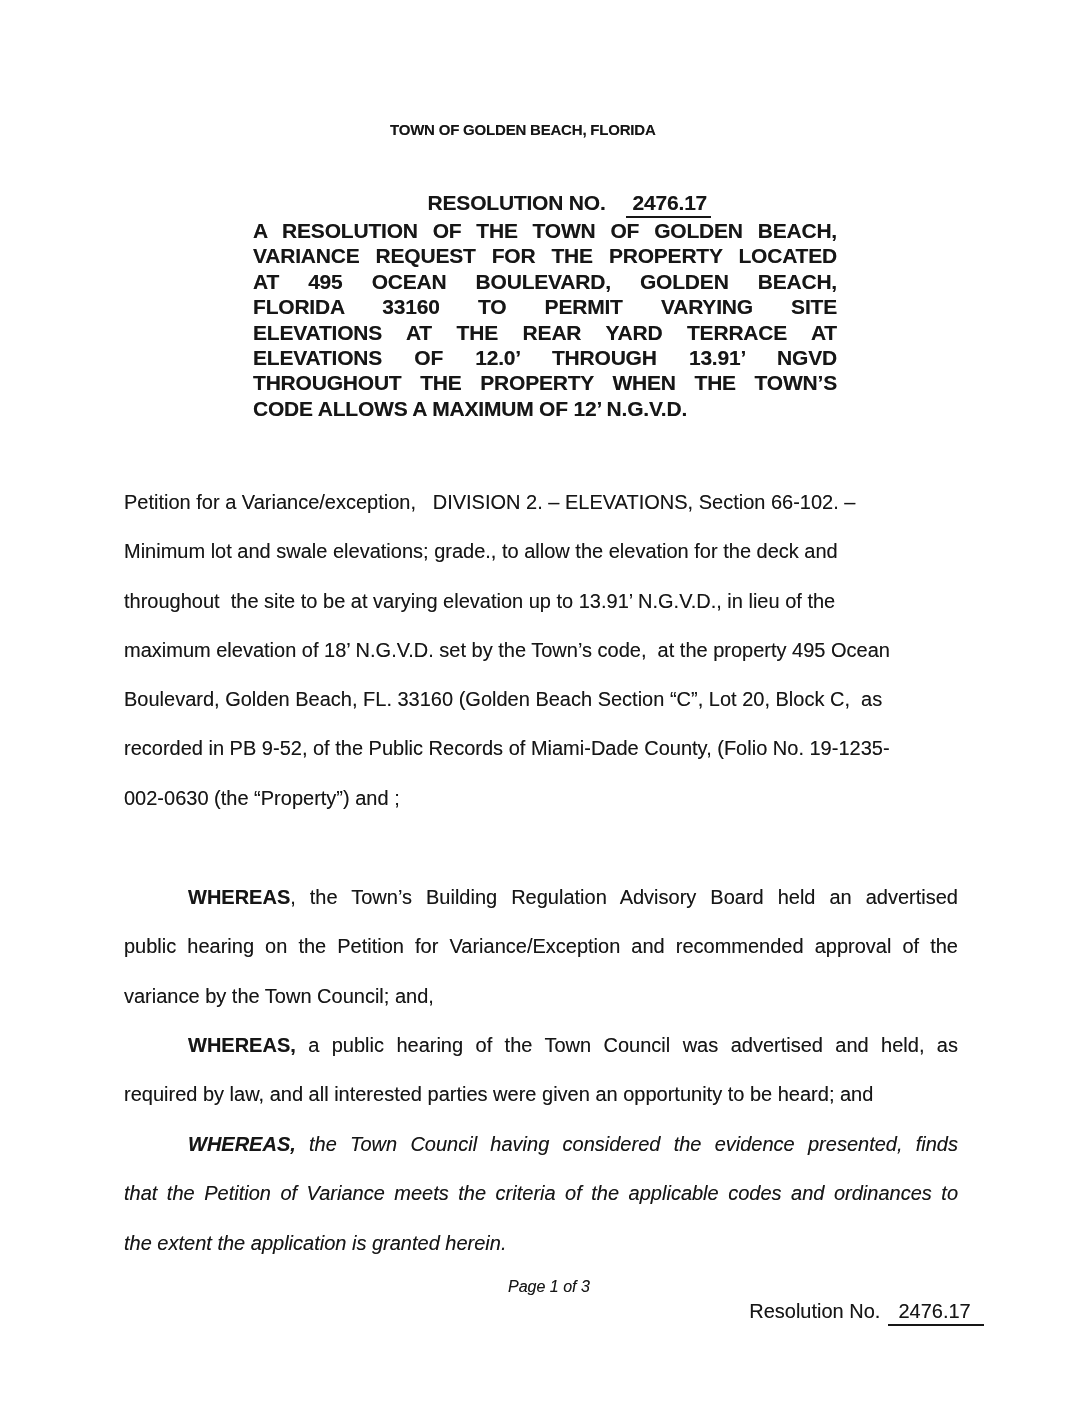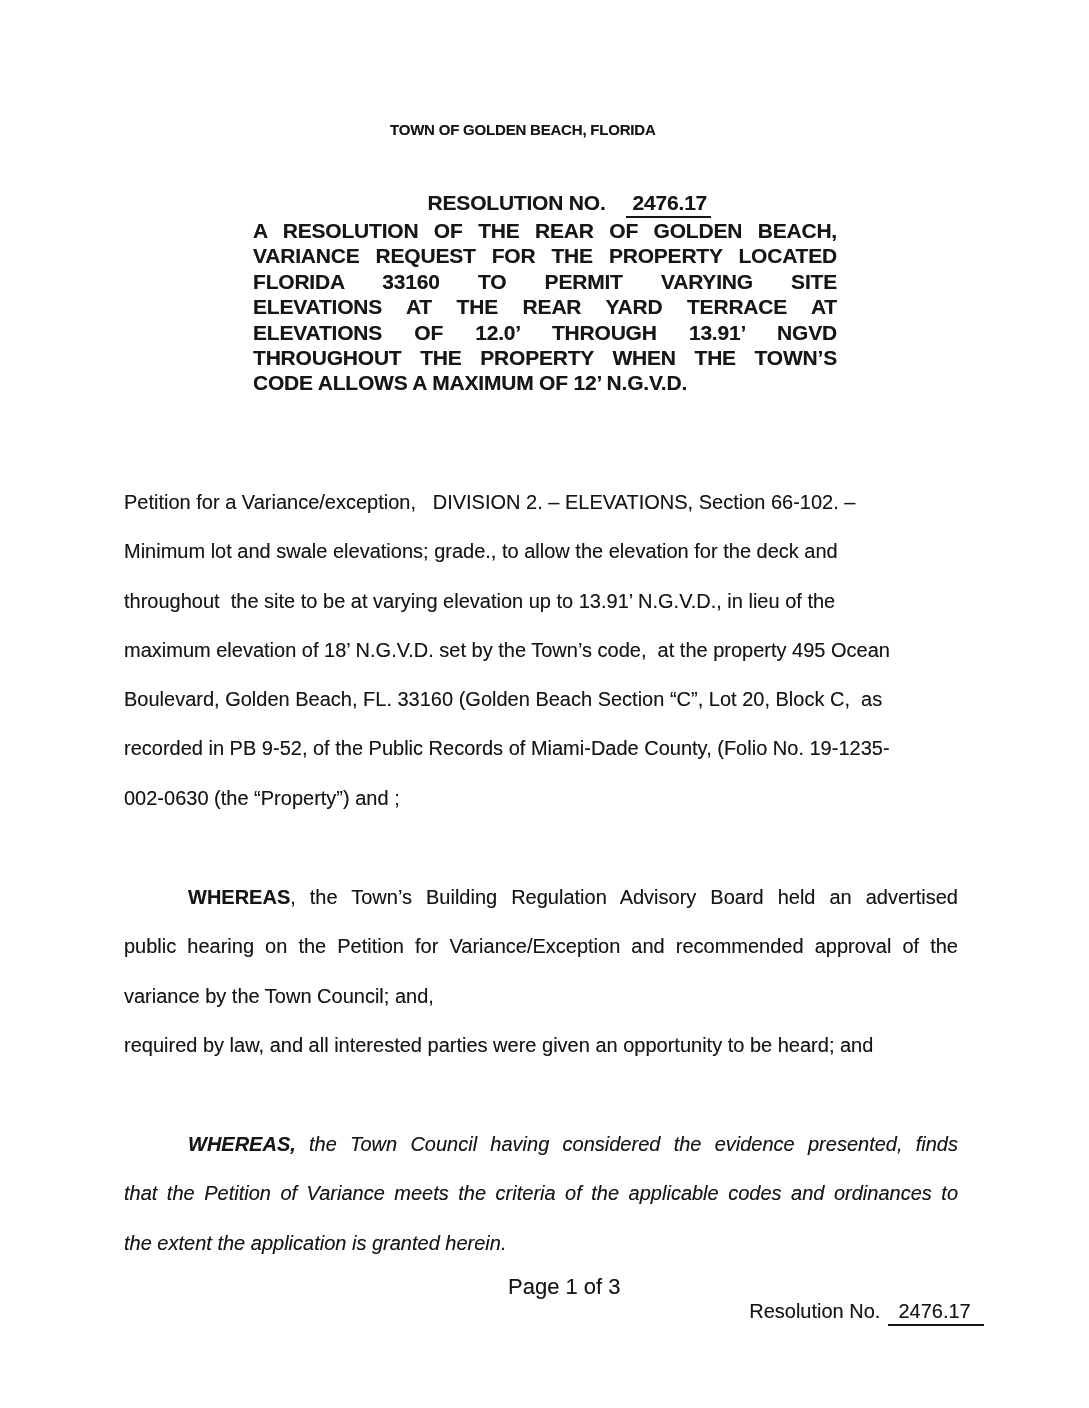--- a/index.html
+++ b/index.html
@@ -74,23 +74,24 @@
   .para.j .line.first {
     white-space: normal;
     text-align: justify;
     text-align-last: justify;
   }
   .lead { font-weight: bold; }
 
   
   .footer-page {
     left: 508px; top: 1275px;
-    font-size: 22px;
+    font-size: 16px;
     line-height: 24px;
     white-space: pre;
+    font-style: italic;
   }
   .footer-res {
     left: 727px; top: 1275px;
     font-size: 20px;
     line-height: 24px;
     white-space: pre;
   }
   .footer-res .underlined-num {
     border-bottom: 2px solid #161616;
     margin-left: 8px;
@@ -102,22 +103,23 @@
 
 <div class="page">
 
   <div class="abs title1">TOWN OF GOLDEN BEACH, FLORIDA</div>
 
   <div class="abs title2">
     <span>RESOLUTION NO.</span><span class="underlined-num">2476.17</span>
   </div>
 
   <div class="abs caption">
-      <div class="line jl">A RESOLUTION OF THE REAR OF GOLDEN BEACH,</div>
+      <div class="line jl">A RESOLUTION OF THE TOWN OF GOLDEN BEACH,</div>
       <div class="line jl">VARIANCE REQUEST FOR THE PROPERTY LOCATED</div>
+      <div class="line jl">AT 495 OCEAN BOULEVARD, GOLDEN BEACH,</div>
       <div class="line jl">FLORIDA 33160 TO PERMIT VARYING SITE</div>
       <div class="line jl">ELEVATIONS AT THE REAR YARD TERRACE AT</div>
       <div class="line jl">ELEVATIONS OF 12.0’ THROUGH 13.91’ NGVD</div>
       <div class="line jl">THROUGHOUT THE PROPERTY WHEN THE TOWN’S</div>
       <div class="line">CODE ALLOWS A MAXIMUM OF 12’ N.G.V.D.</div>
     </div>
 
   <div class="abs para p1">
     <div class="rest">
         <div class="line">Petition for a Variance/exception,   DIVISION 2. – ELEVATIONS, Section 66-102. –</div>
@@ -134,20 +136,23 @@
     <div class="line first">
       <b class="lead">WHEREAS</b><span>, the Town’s Building Regulation Advisory Board held an advertised</span>
     </div>
     <div class="rest">
         <div class="line jl">public hearing on the Petition for Variance/Exception and recommended approval of the</div>
         <div class="line">variance by the Town Council; and,</div>
       </div>
   </div>
 
   <div class="abs para p3 j">
+    <div class="line first">
+      <b class="lead">WHEREAS,</b><span> a public hearing of the Town Council was advertised and held, as</span>
+    </div>
     <div class="rest">
         <div class="line">required by law, and all interested parties were given an opportunity to be heard; and</div>
       </div>
   </div>
 
   <div class="abs para p4 j">
     <div class="line first">
       <b class="lead">WHEREAS,</b><span> the Town Council having considered the evidence presented, finds</span>
     </div>
     <div class="rest">

